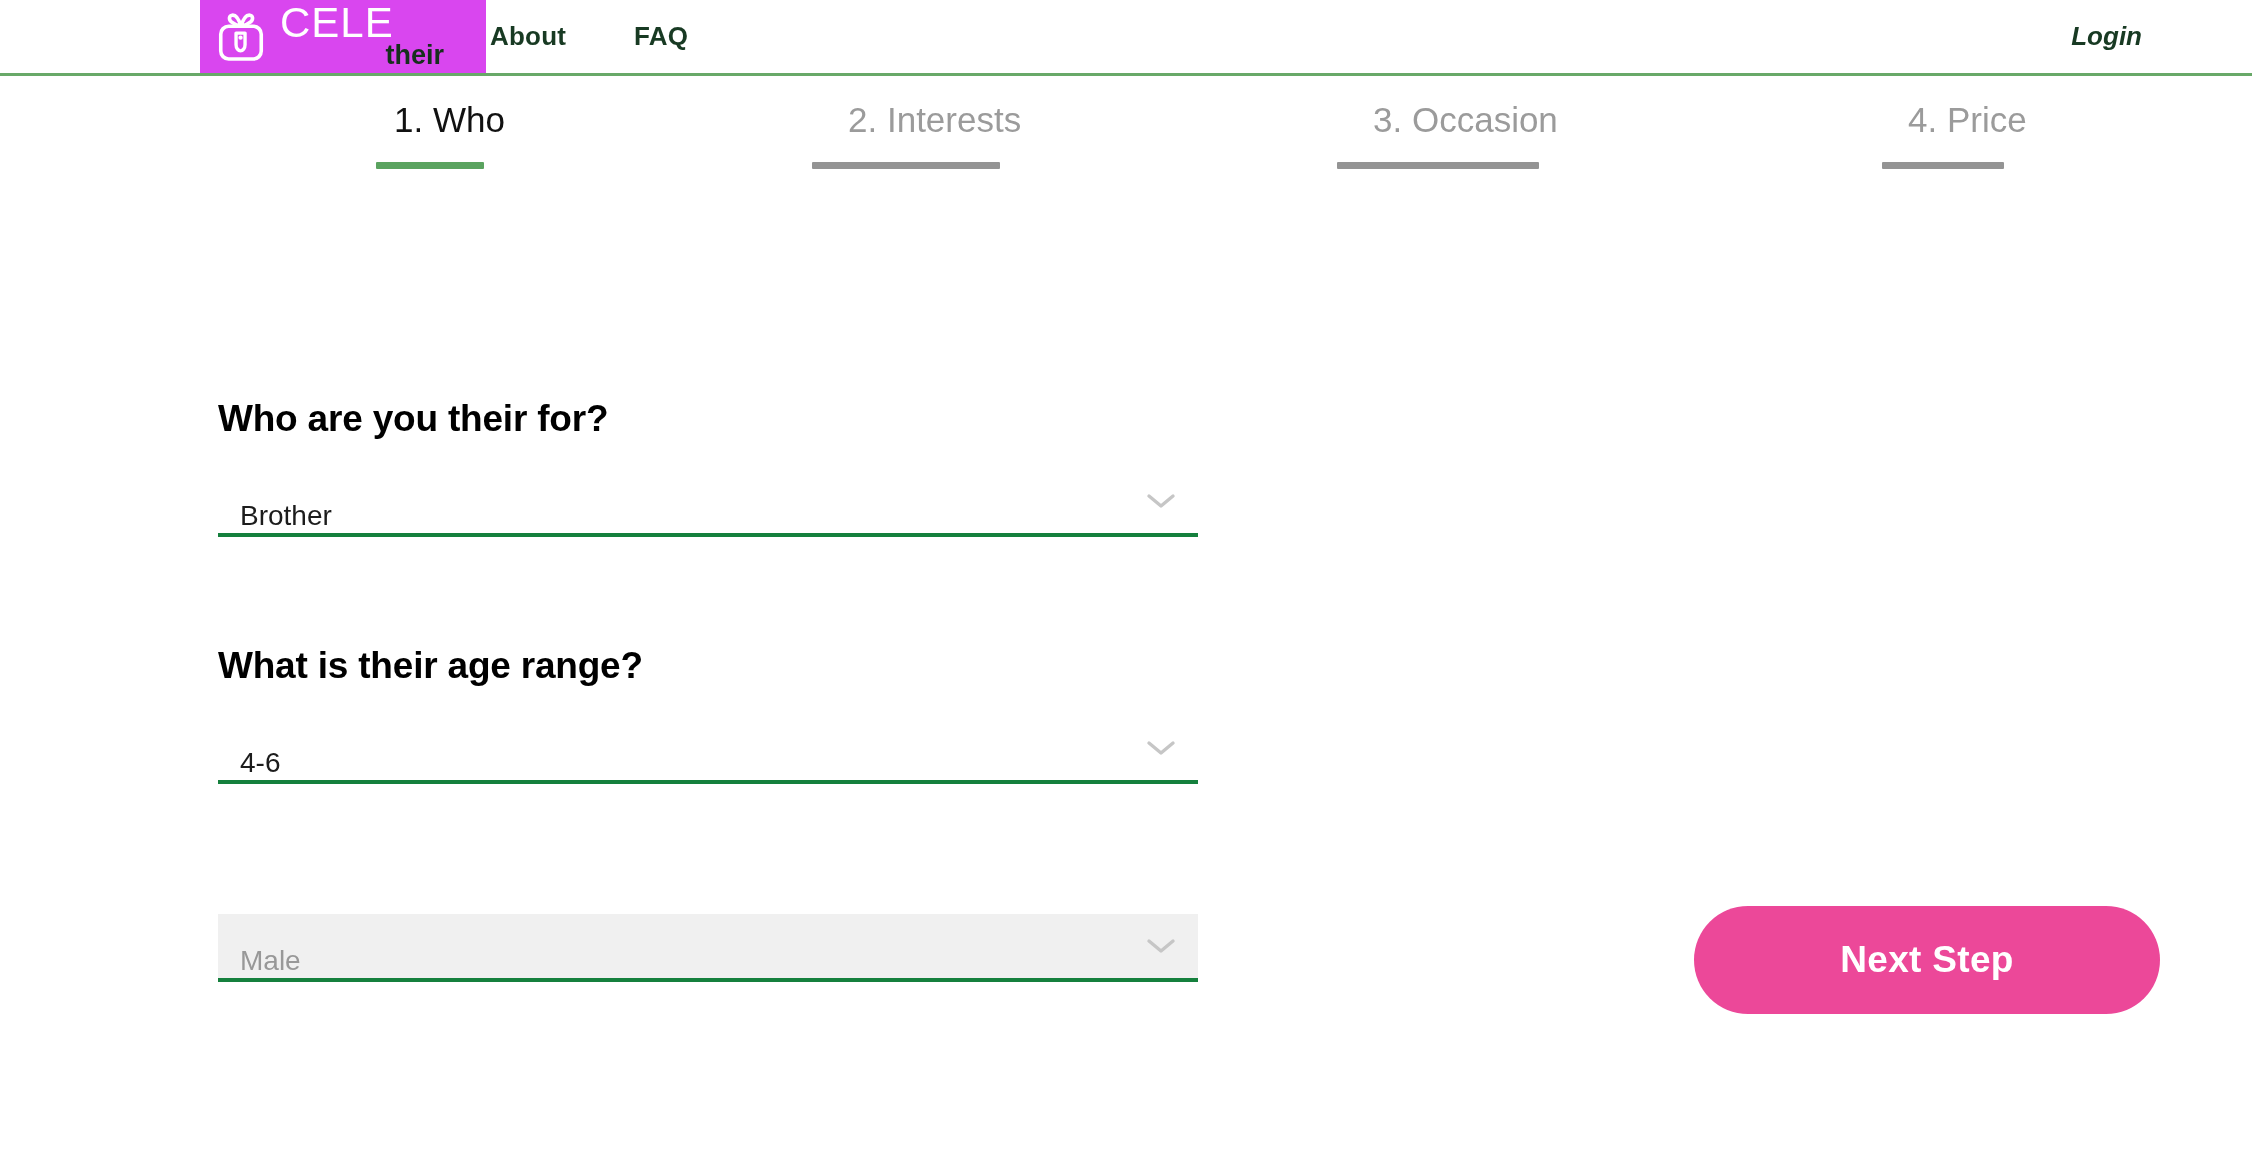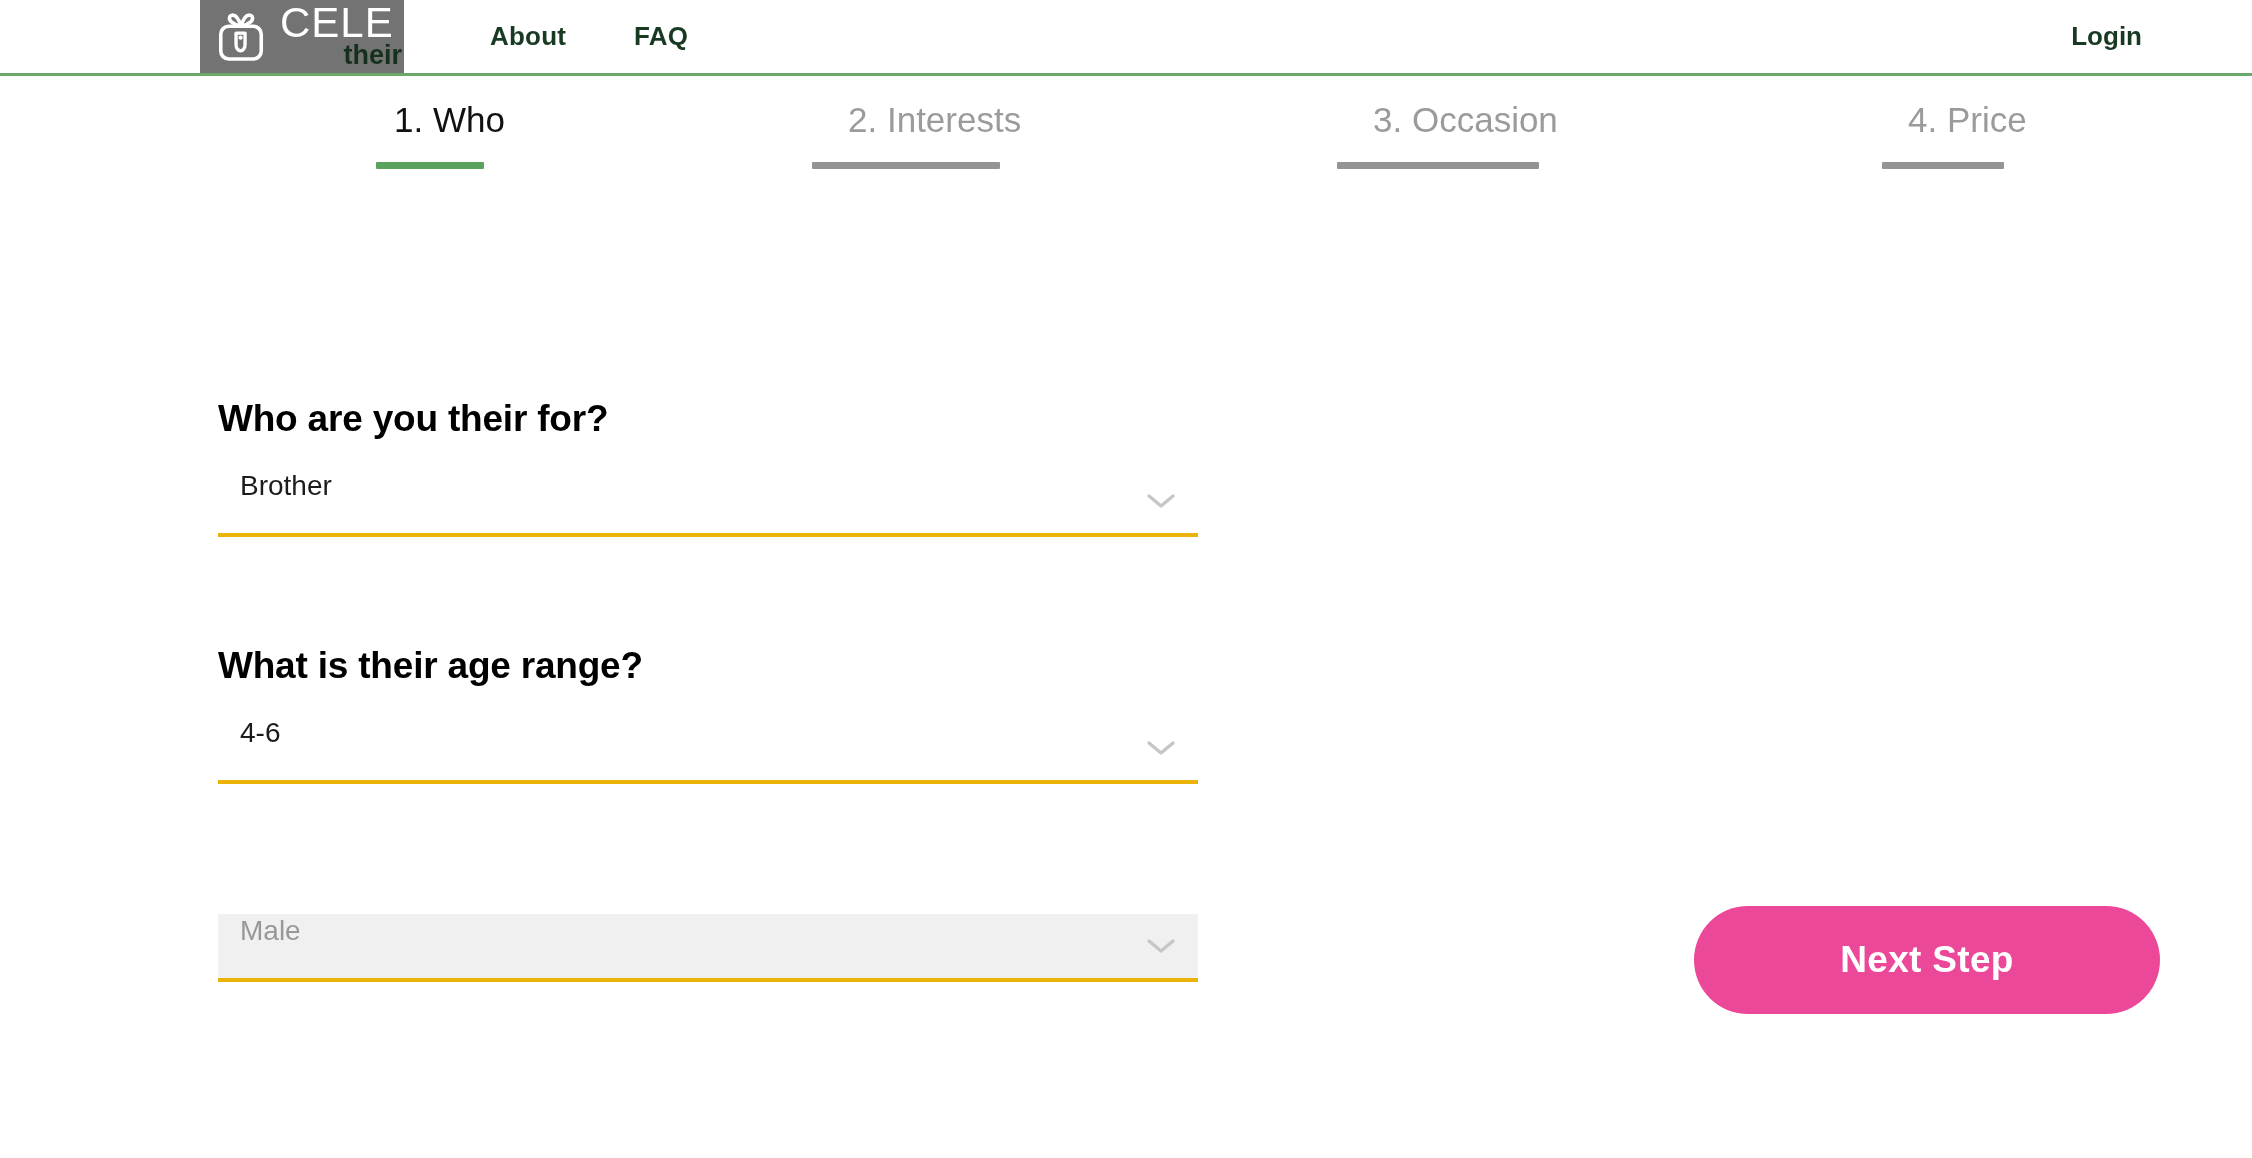--- a/index.html
+++ b/index.html
@@ -22,22 +22,22 @@
     border-bottom: 3px solid #68a968;
     display: flex;
     align-items: stretch;
   }
 
   .logo-block {
     position: absolute;
     left: 200px;
     top: 0;
     height: 73px;
-    width: 204px;
-    background: #737373;
+    width: 286px;
+    background: #d946ef;
     display: flex;
     align-items: center;
     padding-left: 14px;
     cursor: pointer;
     text-align: right;
   }
 
   .gift-icon { width: 54px; height: 54px; flex: 0 0 54px; }
 
   .logo-wordmark {
@@ -85,20 +85,21 @@
     position: absolute;
     right: 110px;
     top: 0;
     height: 73px;
     display: flex;
     align-items: center;
     font-size: 26px;
     font-weight: bold;
     color: #183a23;
     cursor: pointer;
+    font-style: italic;
   }
 
   
   .stepper {
     position: relative;
     width: 100%;
     height: 130px;
   }
   .step {
     position: absolute;
@@ -163,24 +164,24 @@
     color: #000000;
     line-height: 46px;
     letter-spacing: -.2px;
   }
 
   .select-control {
     margin-top: 27px;
     position: relative;
     height: 68px;
     width: 980px;
-    border-bottom: 4px solid #eab308;
+    border-bottom: 4px solid #15803d;
     background: #ffffff;
     display: flex;
-    align-items: flex-start;
+    align-items: flex-end;
     padding: 0 22px 0 22px;
     cursor: pointer;
   }
   .select-control.disabled {
     background: #f0f0f0;
     margin-top: 11px;
   }
   .select-value {
     font-size: 28px;
     color: #1c1c1c;

